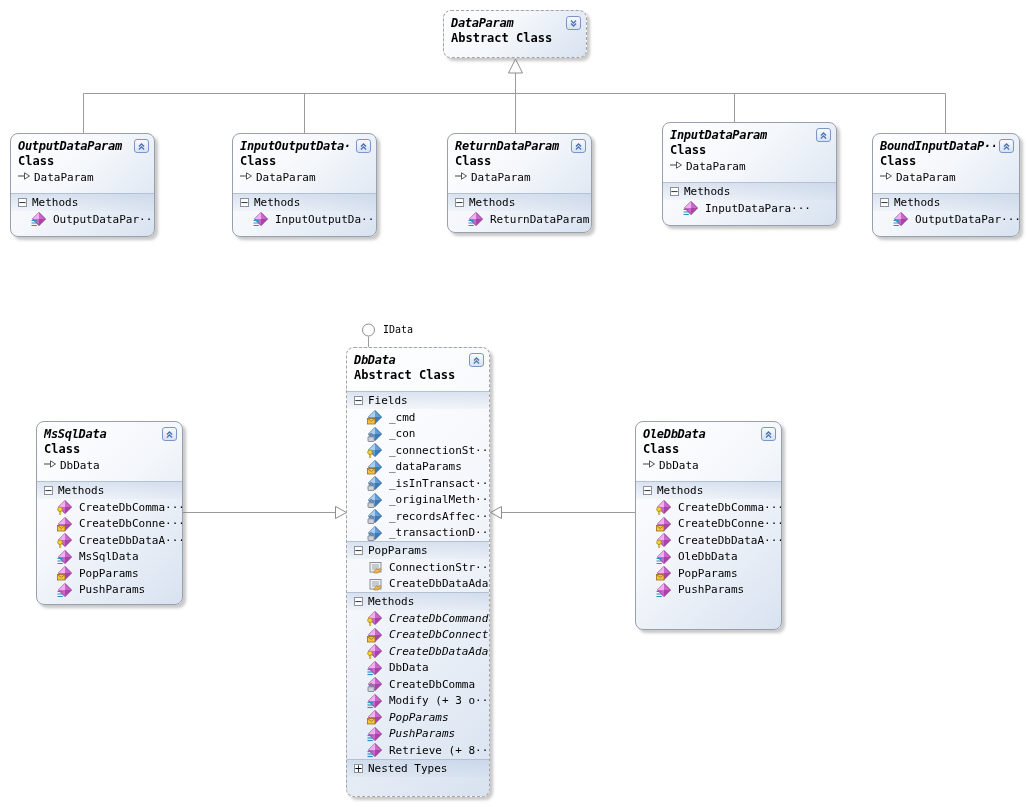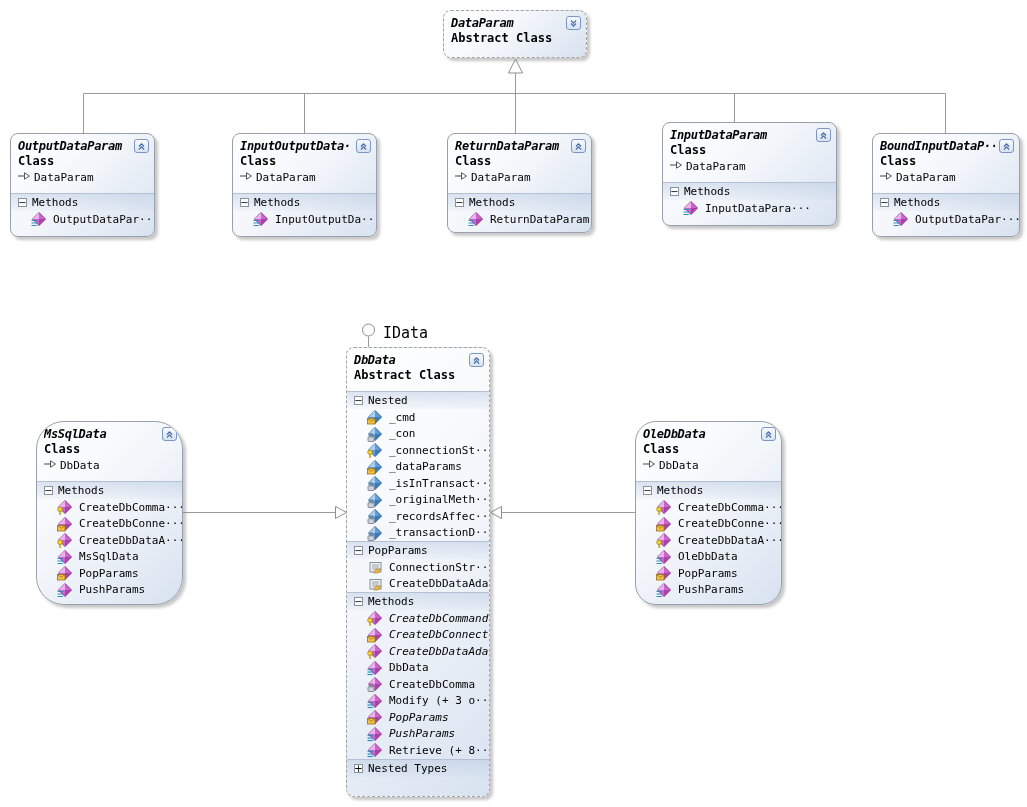--- a/index.html
+++ b/index.html
@@ -2,21 +2,21 @@
 <html><head>
 <meta charset="utf-8">
 <style>
   html,body{margin:0;padding:0;}
   body{
     width:1027px;height:807px;position:relative;background:#ffffff;
     font-family:"DejaVu Sans Mono","Liberation Mono",monospace;
     -webkit-font-smoothing:none;
   }
   .connectors{position:absolute;left:0;top:0;z-index:0;}
-  .iface-label{position:absolute;z-index:2;font-size:15px;color:#000;}
+  .iface-label{position:absolute;z-index:2;font-size:10px;color:#000;}
   .class-box{
     position:absolute;z-index:1;box-sizing:border-box;
     border:1px solid #97a0ac;border-radius:8px;
     background:linear-gradient(135deg,#ffffff 0%,#f4f7fb 45%,#d8e2f0 100%);
     box-shadow:3px 3px 3px rgba(125,125,125,.42);
     overflow:hidden;
   }
   .class-box.abstract{border-style:dashed;border-color:#a3a3a3;}
   .box-header{padding:5px 5px 8px 7px;}
   .title-row{display:flex;align-items:flex-start;gap:4px;}
@@ -295,21 +295,21 @@
               <line x1="0.5" y1="12" x2="5.8" y2="12"></line>
               <line x1="0.5" y1="14.5" x2="5.8" y2="14.5"></line>
             </g>
           </svg>
         </span>
         <span class="m-name">OutputDataPar···</span>
       </div>
     </div>
   </div>
 
-<div class="class-box" style="left:36px;top:421px;width:147px;height:184px;border-radius:28px;">
+<div class="class-box" style="left:36px;top:421px;width:147px;height:184px;">
     <div class="box-header">
       <div class="title-row">
         <span class="title">MsSqlData</span>
         <span class="expander">
           <svg width="11" height="11" viewBox="0 0 13 13">
             <path d="M3.5 6.5 L6.5 3.5 L9.5 6.5 M3.5 10 L6.5 7 L9.5 10" stroke="#4a6ea9" fill="none" stroke-width="1.5"></path>
           </svg>
         </span>
       </div>
       <div class="kind">Class</div>
@@ -415,21 +415,21 @@
           <svg width="11" height="11" viewBox="0 0 13 13">
             <path d="M3.5 6.5 L6.5 3.5 L9.5 6.5 M3.5 10 L6.5 7 L9.5 10" stroke="#4a6ea9" fill="none" stroke-width="1.5"></path>
           </svg>
         </span>
       </div>
       <div class="kind">Abstract Class</div>
     </div>
     <div class="sections">
       <div class="section-header">
         <span class="tog">−</span>
-        <span>Nested</span>
+        <span>Fields</span>
       </div>
       <div class="member-row">
         <span class="m-icon">
           <svg width="16" height="16" viewBox="0 0 16 16">
             <polygon points="8,1.5 14.5,8 8,14.5 1.5,8" fill="#5f9ed6" stroke="#2f6399"></polygon>
            <polygon points="8,1.5 1.5,8 8,8" fill="#aacdf0"></polygon>
            <polygon points="8,8 14.5,8 8,14.5" fill="#3d79b5"></polygon>
             <rect x="0.5" y="9.5" width="7.5" height="5.5" fill="#f4c341" stroke="#96701d" stroke-width="0.8"></rect>
         <path d="M0.5 9.5 L4.25 12.4 L8 9.5" fill="none" stroke="#96701d" stroke-width="0.8"></path>
           </svg>
@@ -672,21 +672,21 @@
         </span>
         <span class="m-name">Retrieve (+ 8···</span>
       </div>
       <div class="section-header">
         <span class="tog">+</span>
         <span>Nested Types</span>
       </div>
     </div>
   </div>
 
-<div class="class-box" style="left:635px;top:421px;width:147px;height:184px;border-radius:21px;">
+<div class="class-box" style="left:635px;top:421px;width:147px;height:209px;">
     <div class="box-header">
       <div class="title-row">
         <span class="title">OleDbData</span>
         <span class="expander">
           <svg width="11" height="11" viewBox="0 0 13 13">
             <path d="M3.5 6.5 L6.5 3.5 L9.5 6.5 M3.5 10 L6.5 7 L9.5 10" stroke="#4a6ea9" fill="none" stroke-width="1.5"></path>
           </svg>
         </span>
       </div>
       <div class="kind">Class</div>

